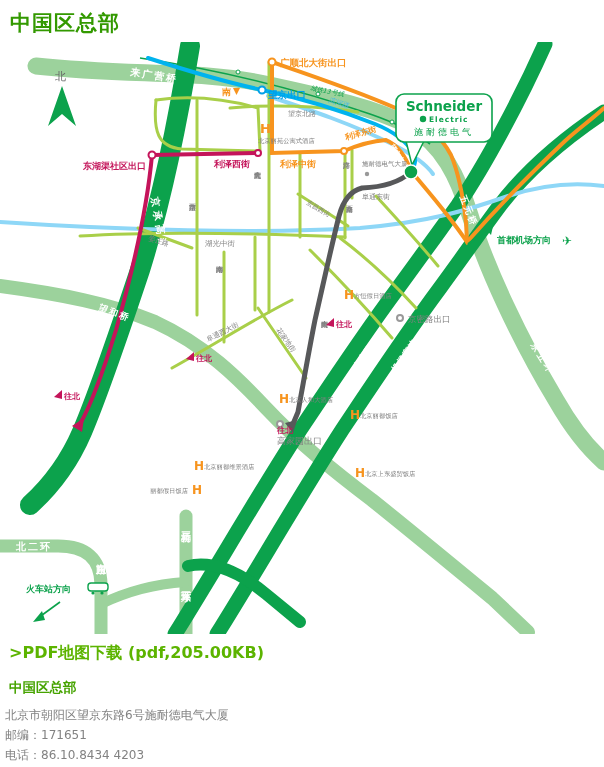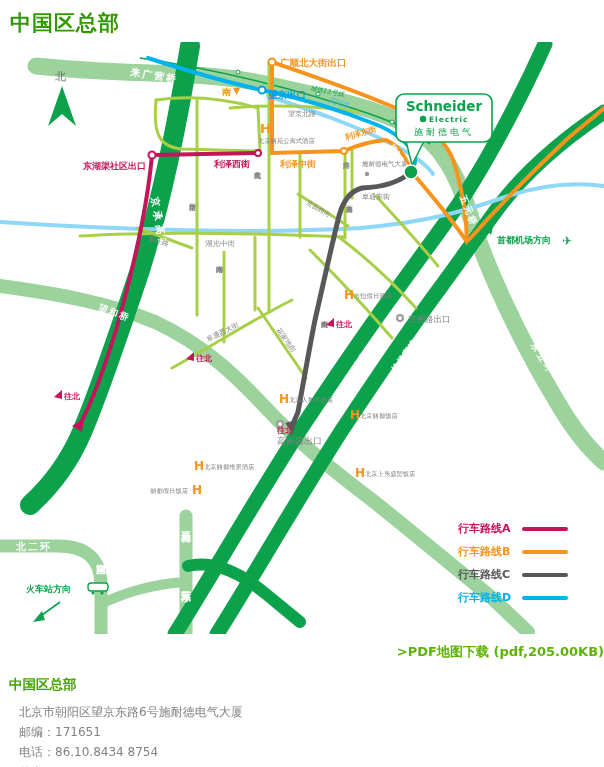--- a/index.html
+++ b/index.html
@@ -24,23 +24,23 @@
   .lbl-blue{fill:#00a0e9;font-weight:bold;}
   .lbl-green{fill:#0ca24c;font-weight:bold;}
   .v{writing-mode:vertical-rl;text-orientation:upright;}
   .exit-dot{fill:#fff;stroke-width:2;}
   .legend{position:absolute;left:458px;top:479px;}
   .legend-row{display:flex;align-items:center;margin-bottom:8px;}
   .legend-label{font-size:11px;font-weight:bold;width:64px;}
   .legend-line{width:46px;height:4px;border-radius:2px;}
   .cA{color:#c4145a}.cB{color:#f7941e}.cC{color:#57585a}.cD{color:#00b3ee}
   .lA{background:#c4145a}.lB{background:#f7941e}.lC{background:#57585a}.lD{background:#00b3ee}
-  .pdf-link{display:block;margin:9px 0 0 9px;color:#5cb400;font-weight:bold;font-size:13px;text-decoration:none;text-align:right;}
+  .pdf-link{display:block;margin:9px 0 0 9px;color:#5cb400;font-weight:bold;font-size:16px;text-decoration:none;}
   .contact-heading{margin:15px 0 10px 9px;color:#46a300;font-weight:bold;font-size:13.5px;}
-  .contact-line{margin:0 0 4px 19px;color:#828282;font-size:12px;line-height:16px;}
+  .contact-line{margin:0 0 4px 5px;color:#828282;font-size:12px;line-height:16px;}
 </style>
 </head>
 <body>
 
 <div class="header">
   <span class="page-title">中国区总部</span>
 </div>
 
 <div class="map">
 <svg width="604" height="592" viewBox="0 42 604 592">
@@ -221,39 +221,21 @@
     <circle cx="411" cy="172" r="7" fill="#0ca24c" stroke="#fff" stroke-width="1.5"></circle>
   </g>
 
   <g>
     <text x="55" y="80" font-size="11" fill="#666">北</text>
     <path d="M 62,86 L 48,126 L 62,114 L 76,126 Z" fill="#0ca24c"></path>
   </g>
 </svg>
 
   
-  <div class="legend">
-    <div class="legend-row">
-      <span class="legend-label cA">行车路线A</span>
-      <span class="legend-line lA"></span>
-    </div>
-    <div class="legend-row">
-      <span class="legend-label cB">行车路线B</span>
-      <span class="legend-line lB"></span>
-    </div>
-    <div class="legend-row">
-      <span class="legend-label cC">行车路线C</span>
-      <span class="legend-line lC"></span>
-    </div>
-    <div class="legend-row">
-      <span class="legend-label cD">行车路线D</span>
-      <span class="legend-line lD"></span>
-    </div>
-  </div>
 </div>
 
 <a href="#" class="pdf-link">&gt;PDF地图下载 (pdf,205.00KB)</a>
 
 <div class="contact-heading">中国区总部</div>
 <div class="contact-line">北京市朝阳区望京东路6号施耐德电气大厦</div>
 <div class="contact-line">邮编：171651</div>
-<div class="contact-line">电话：86.10.8434 8754</div>
+<div class="contact-line">电话：86.10.8434 4203</div>
 <div class="contact-line">传真：86.10.6503 7402/7416</div>
 
 </body></html>

